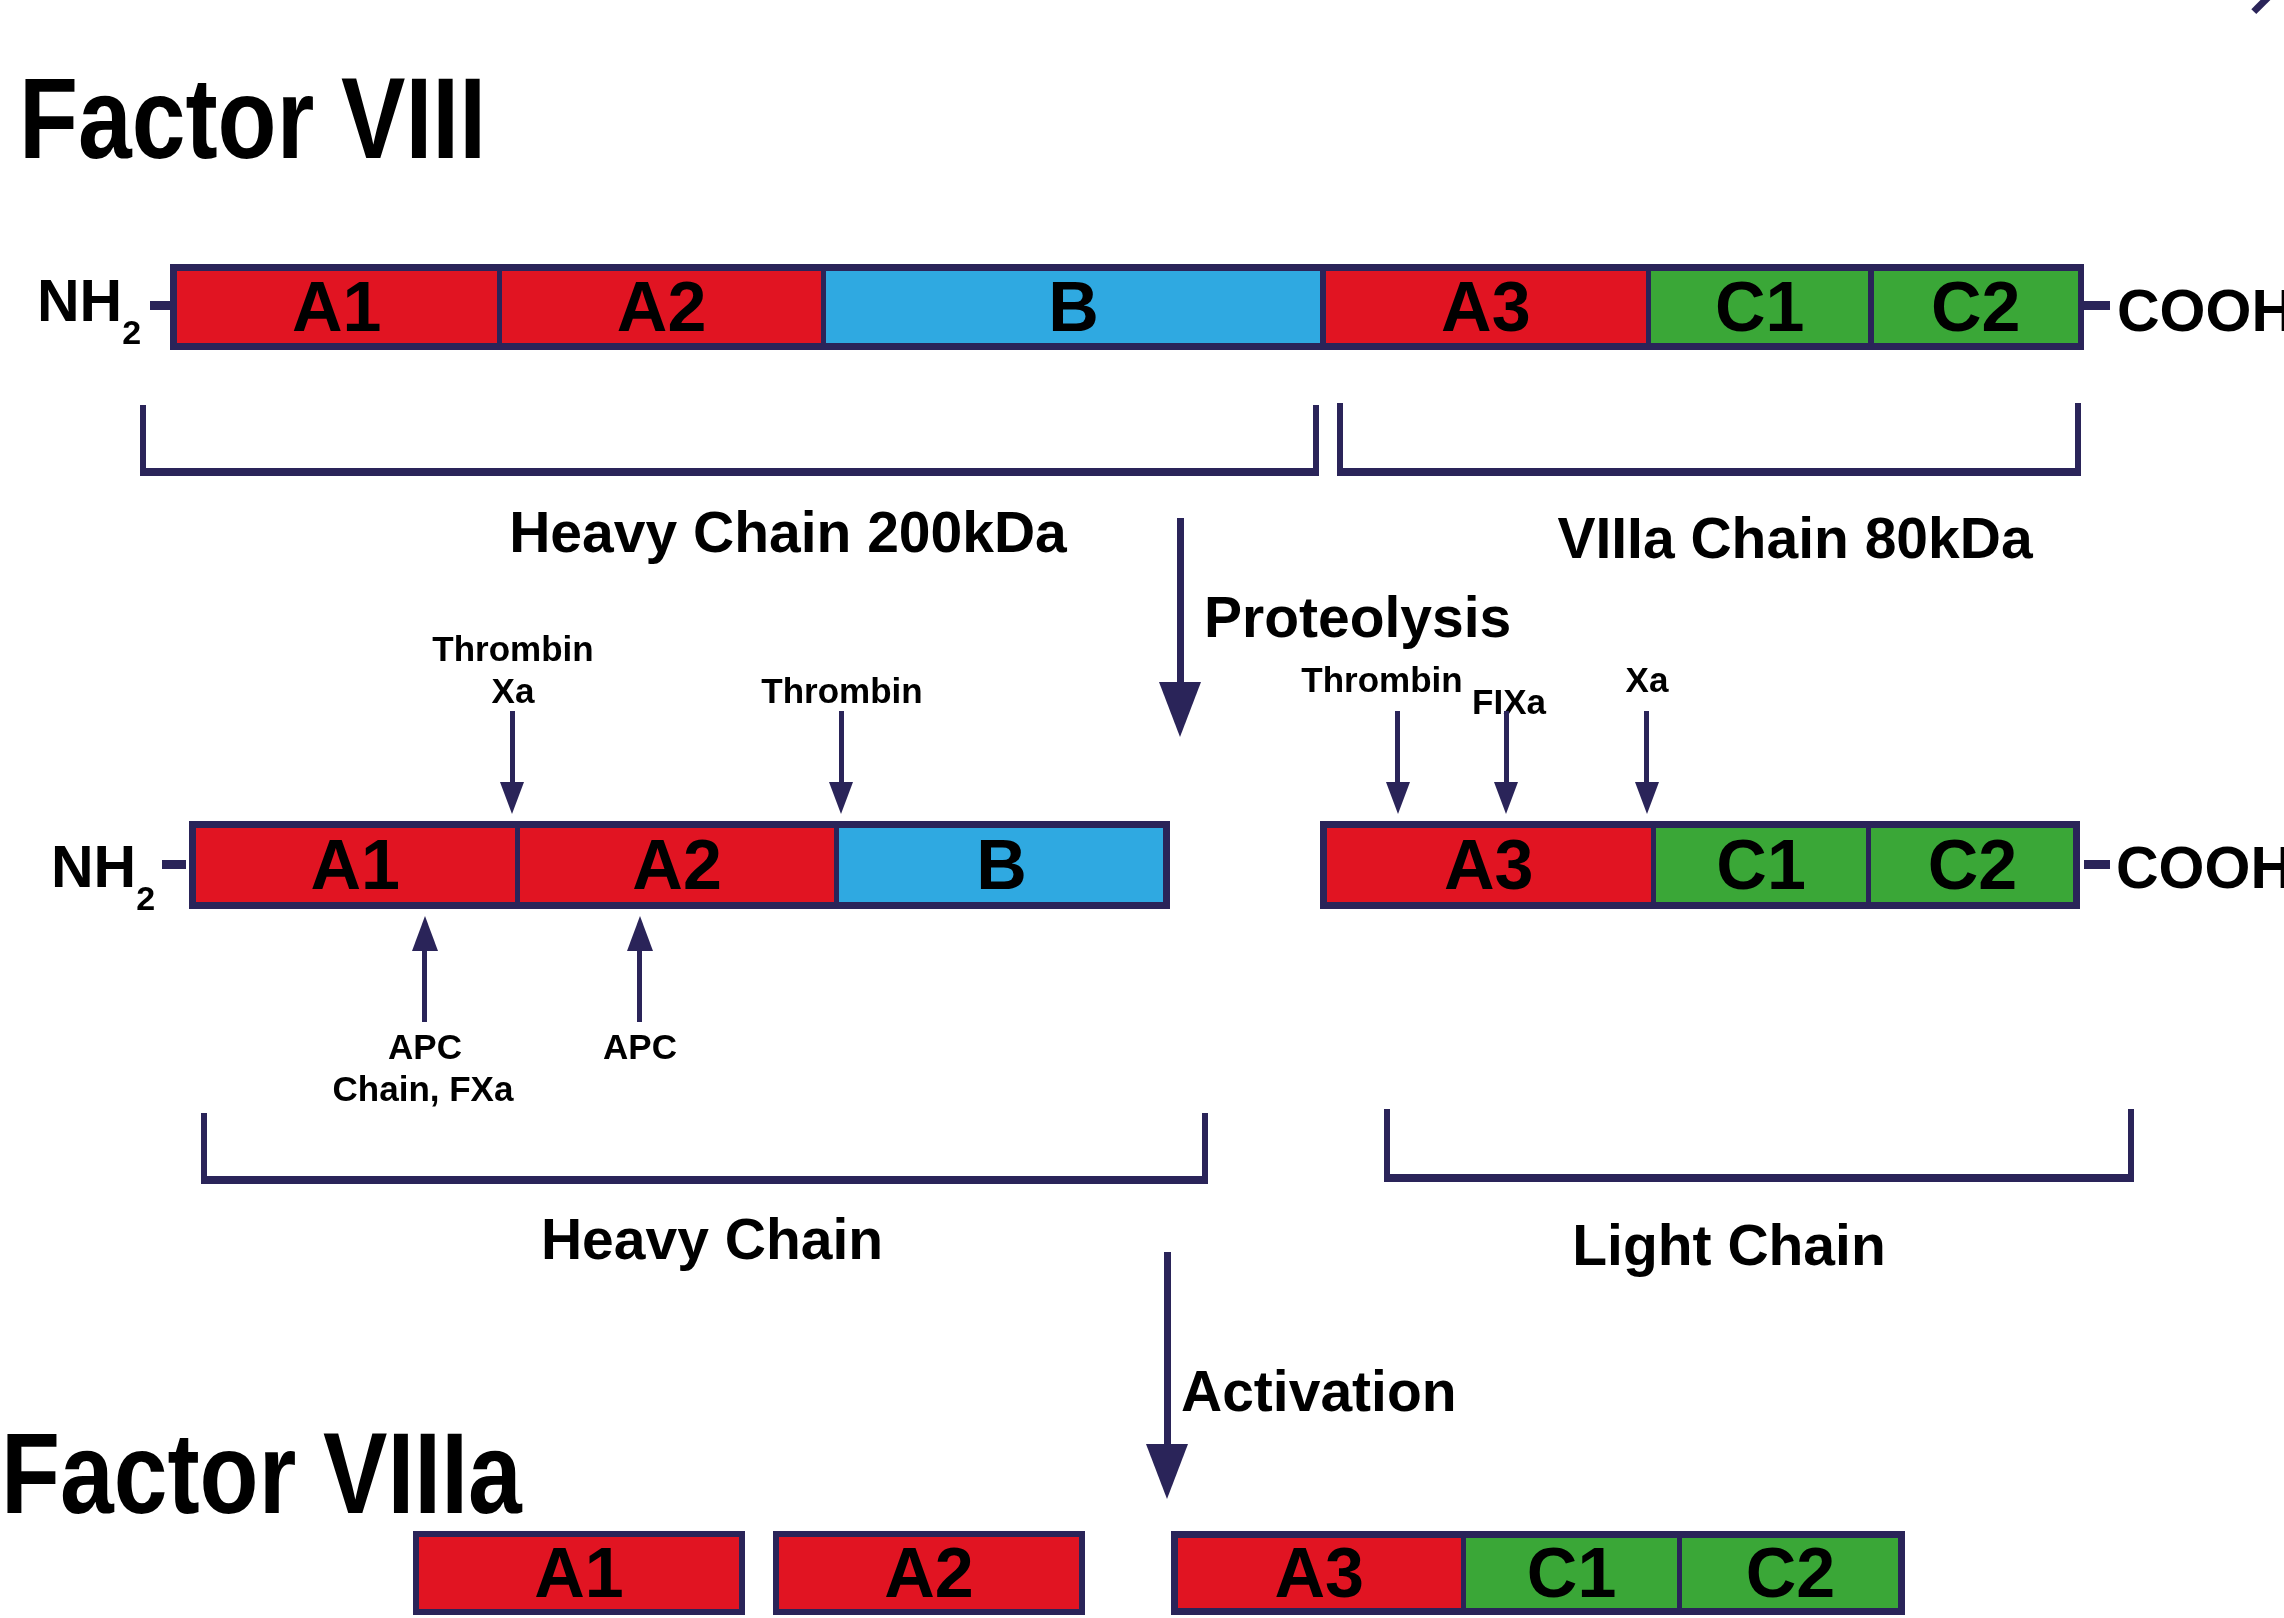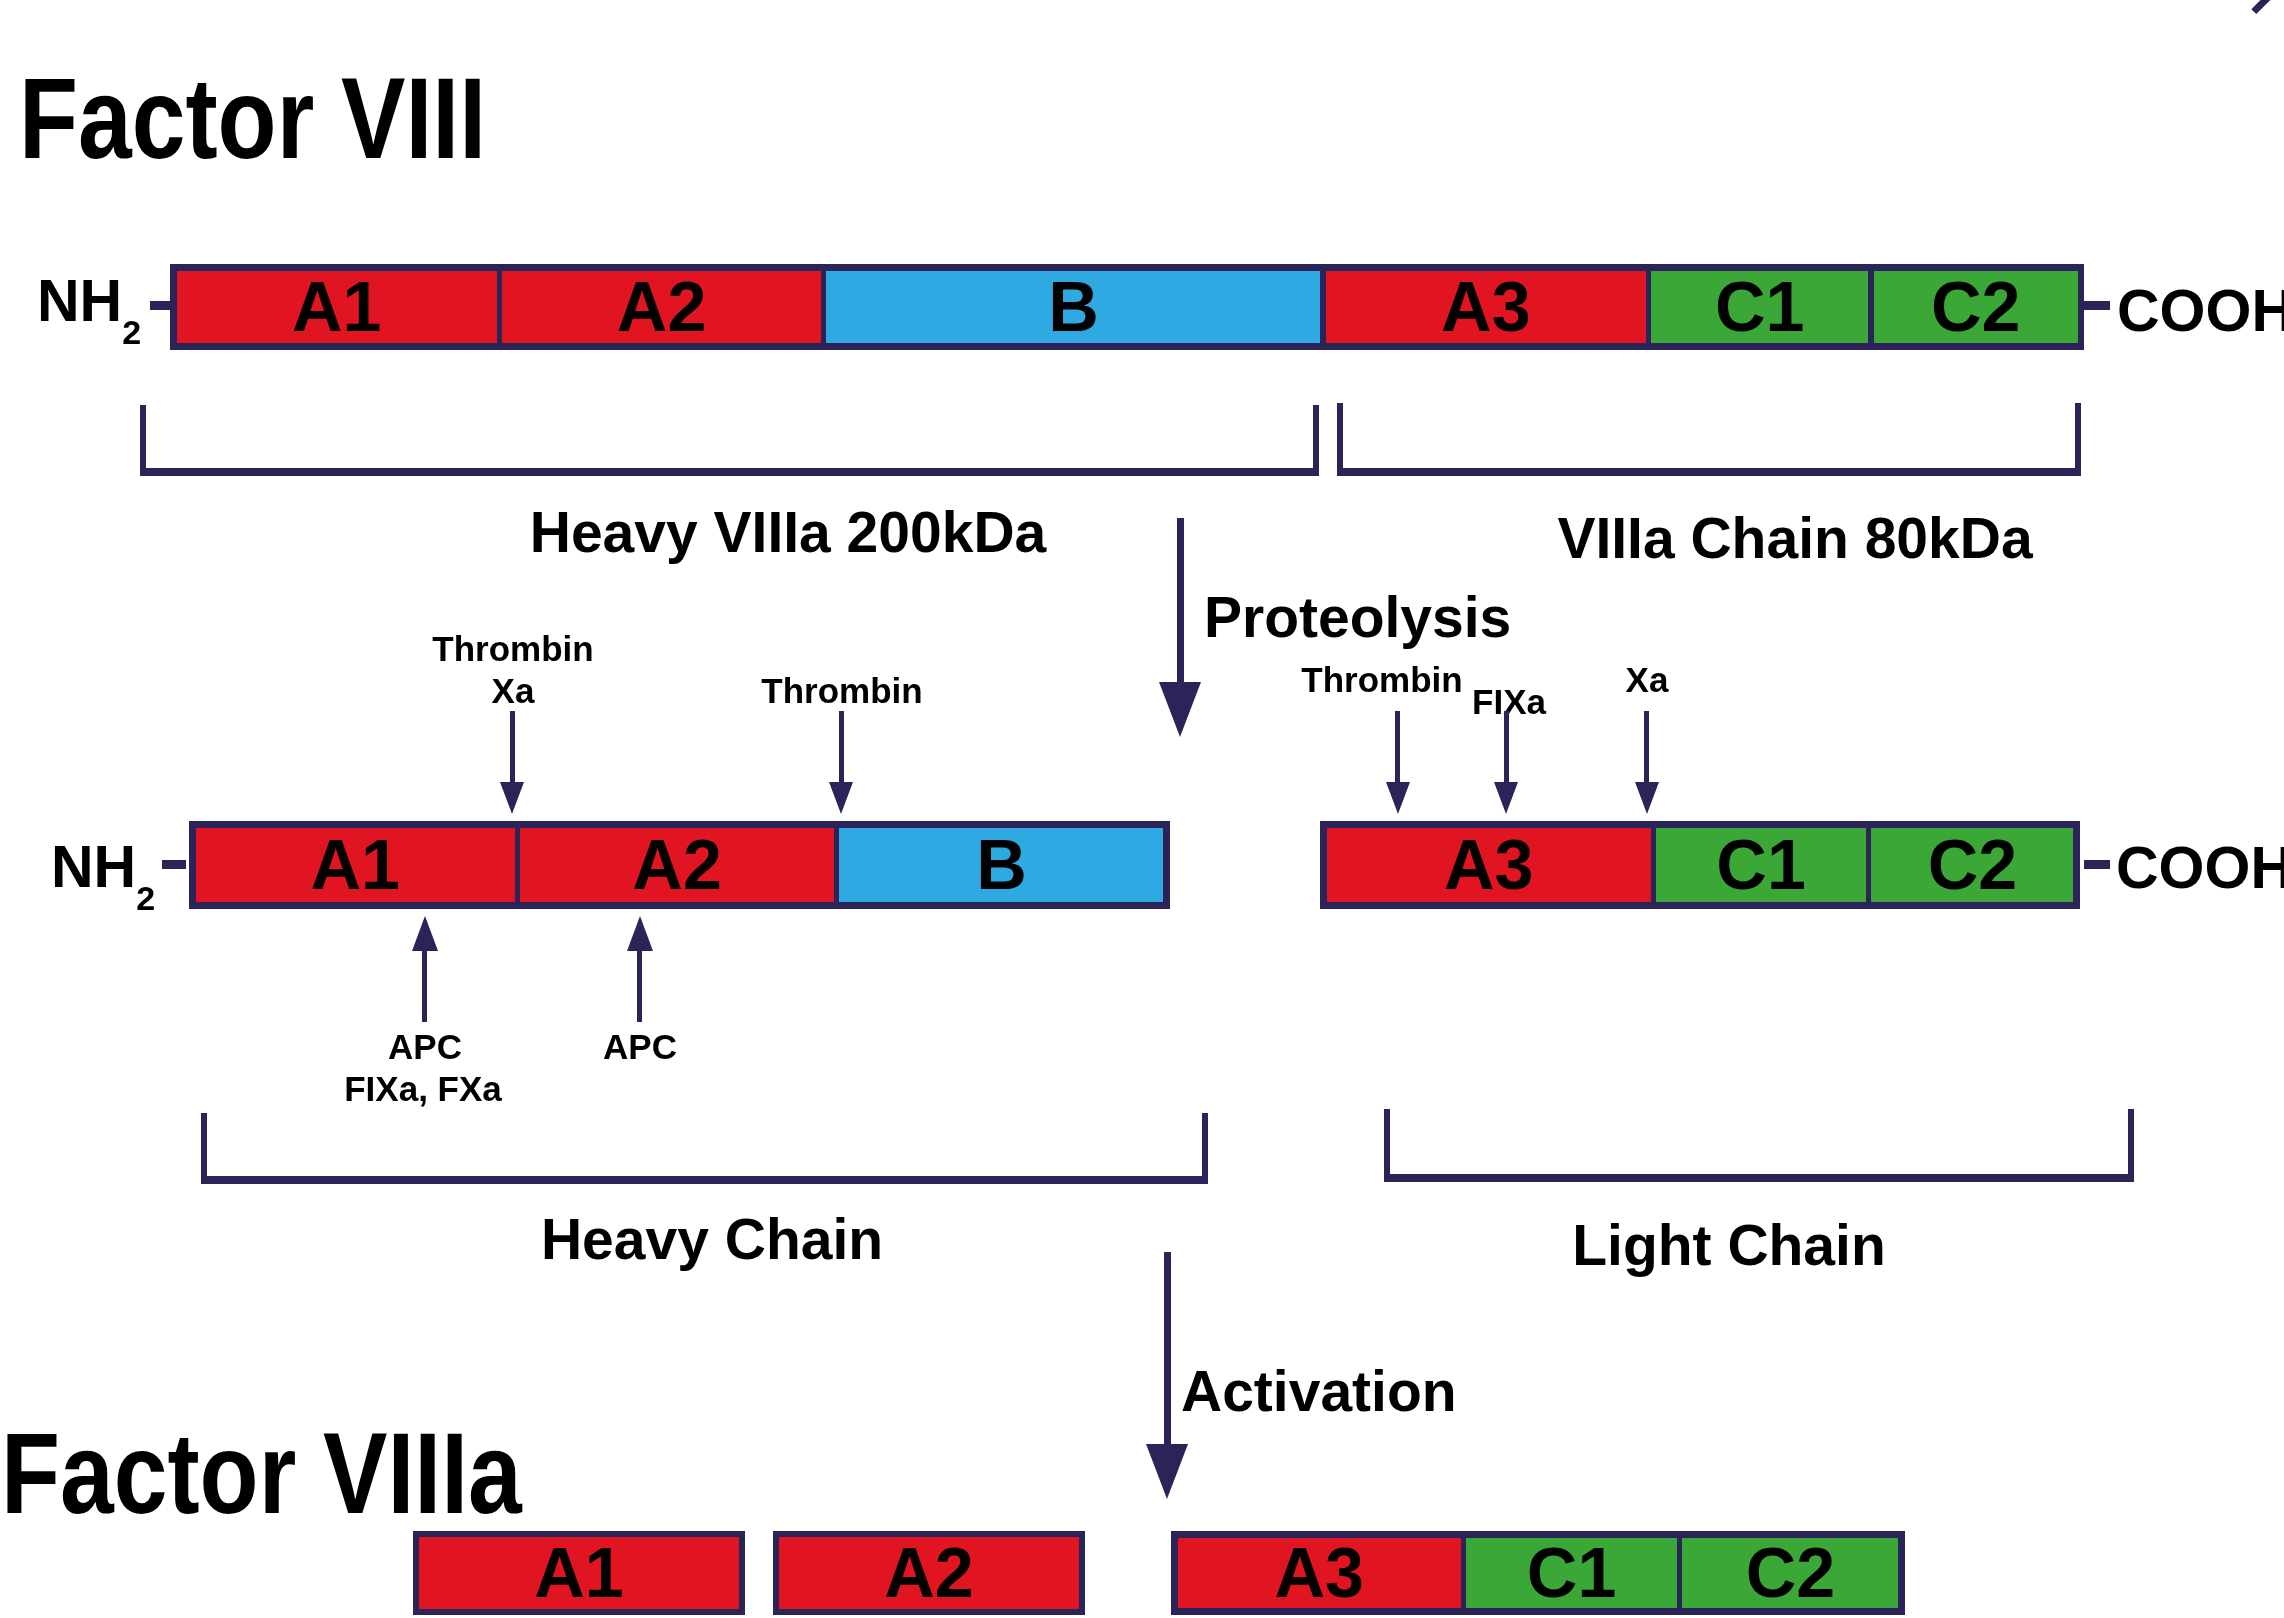--- a/index.html
+++ b/index.html
@@ -88,21 +88,21 @@
   <div class="seg" style="flex: 0 0 204px; background-color: rgb(58, 167, 55);">
       <span>C2</span>
     </div>
 </div>
 
 <div class="dash" style="left:2084px;top:301px;width:26px;height:9.4px;"></div>
 <div class="terminal" style="left:2117px;top:282px;">COOH</div>
 
 <div class="bracket" style="left:140px;top:405px;width:1179px;height:71px;"></div>
 <div class="bracket" style="left:1337px;top:403px;width:744px;height:73px;"></div>
-<div class="lbl big center" style="left:788px;top:504px;">Heavy VIIIa 200kDa</div>
+<div class="lbl big center" style="left:788px;top:504px;">Heavy Chain 200kDa</div>
 <div class="lbl big center" style="left:1795px;top:510px;">VIIIa Chain 80kDa</div>
 
 <div class="shaft" style="left:1177px;top:518px;width:6.7px;height:166px;"></div>
 <div class="head-down big" style="left:1159px;top:682px;"></div>
 <div class="lbl big" style="left:1204px;top:589px;">Proteolysis</div>
 
 <div class="lbl small center" style="left:513px;top:631px;">Thrombin</div>
 <div class="lbl small center" style="left:513px;top:673px;">Xa</div>
 <div class="lbl small center" style="left:842px;top:673px;">Thrombin</div>
 <div class="lbl small center" style="left:1382px;top:662px;">Thrombin</div>
@@ -149,21 +149,21 @@
 
 <div class="dash" style="left:2084px;top:860px;width:26px;height:9.4px;"></div>
 <div class="terminal" style="left:2116px;top:839px;">COOH</div>
 
 <div class="head-up" style="left:412px;top:916px;"></div>
 <div class="shaft" style="left:422px;top:948px;width:5.4px;height:74px;"></div>
 <div class="head-up" style="left:627px;top:916px;"></div>
 <div class="shaft" style="left:637px;top:948px;width:5.4px;height:74px;"></div>
 <div class="lbl small center" style="left:425px;top:1029px;">APC</div>
 <div class="lbl small center" style="left:640px;top:1029px;">APC</div>
-<div class="lbl small center" style="left:423px;top:1071px;">FIXa, FXa</div>
+<div class="lbl small center" style="left:423px;top:1071px;">Chain, FXa</div>
 
 <div class="bracket" style="left:201px;top:1113px;width:1007px;height:71px;"></div>
 <div class="bracket" style="left:1384px;top:1109px;width:750px;height:73px;"></div>
 <div class="lbl big center" style="left:712px;top:1211px;">Heavy Chain</div>
 <div class="lbl big center" style="left:1729px;top:1217px;">Light Chain</div>
 
 <div class="shaft" style="left:1164px;top:1252px;width:6.7px;height:194px;"></div>
 <div class="head-down big" style="left:1146px;top:1444px;"></div>
 <div class="lbl big" style="left:1181px;top:1363px;">Activation</div>
 

